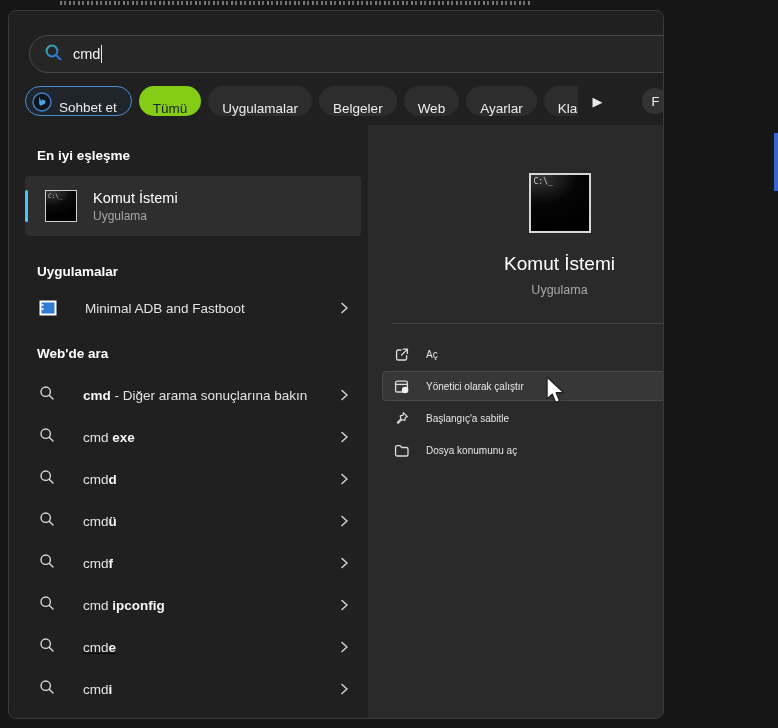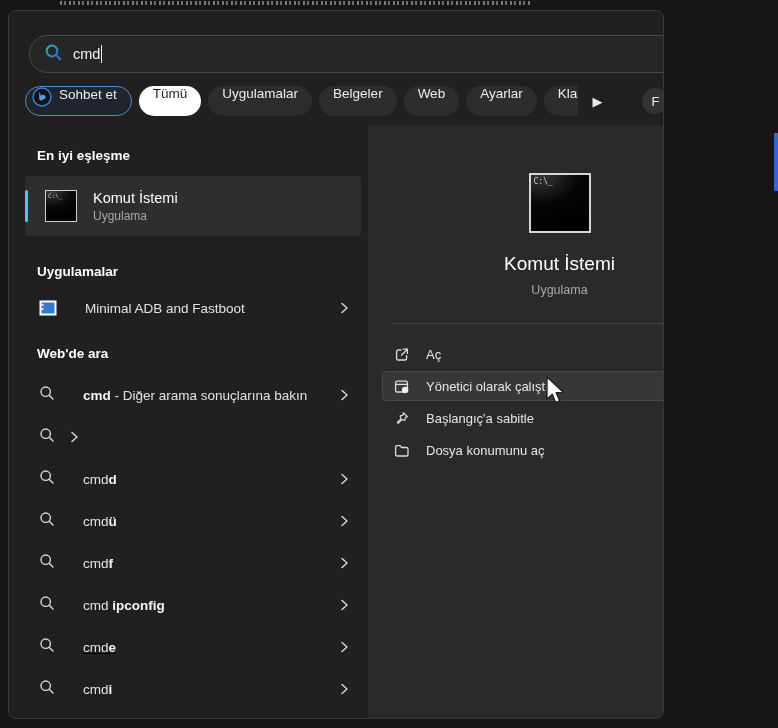--- a/index.html
+++ b/index.html
@@ -19,22 +19,22 @@
   
   .searchbox{position:absolute;left:20px;top:24px;width:724px;height:38px;background:#262626;
     border:1px solid #4a4a4a;border-radius:19px;display:flex;align-items:center;padding:0 14px;}
   .searchbox .q{color:#f2f2f2;font-size:14.5px;margin-left:10px;}
   .caret{width:1px;height:18px;background:#e8e8e8;margin-left:1px;animation:blink 1s steps(1) infinite;}
   @keyframes blink{50%{opacity:0;}}
 
   
   .pillsrow{position:absolute;left:16px;top:74px;width:730px;height:32px;display:flex;align-items:center;}
   .pill{height:30px;border-radius:15px;background:#2d2d2d;border:none;color:#ededed;font-size:13.5px;
-    padding:0 14px;margin-right:7px;display:inline-flex;align-items:flex-start;white-space:nowrap;cursor:pointer;}
-  .pill.active{background:#ffffff;color:#17212b;}
+    padding:0 14px;margin-right:7px;display:inline-flex;align-items:flex-end;white-space:nowrap;cursor:pointer;}
+  .pill.active{background:#84cc16;color:#17212b;}
   .pill.chat{background:#20242b;border:1px solid #4a8fd4;padding:0 14px 0 6px;}
   .pill.chat .bicon{margin-right:7px;}
   .pillclip{display:flex;overflow:hidden;width:444px;}
   .arrowbtn{background:none;border:none;color:#e8e8e8;font-size:13px;margin-left:10px;cursor:pointer;padding:4px;}
   .avatar{width:26px;height:26px;border-radius:50%;background:#333333;color:#eee;font-size:13px;
     display:flex;align-items:center;justify-content:center;margin-left:36px;cursor:pointer;}
   .morebtn{background:none;border:none;color:#e8e8e8;font-size:15px;letter-spacing:1px;margin-left:14px;cursor:pointer;}
   .binglogo{margin-left:14px;cursor:pointer;display:flex;}
 
   
@@ -68,21 +68,21 @@
     border:2px solid #d6d6d6;background:radial-gradient(ellipse 130% 100% at 15% 0%,#383838 0%,#050505 52%,#000 100%);}
   .bigicon::after{content:"C:\\_";position:absolute;left:3px;top:2px;color:#cfcfcf;font-size:8px;
     font-family:"DejaVu Sans Mono",monospace;}
   .r-title{position:absolute;left:0;width:100%;top:128px;text-align:center;color:#ffffff;font-size:19px;}
   .r-sub{position:absolute;left:0;width:100%;top:158px;text-align:center;color:#a8a8a8;font-size:12.5px;}
   .divider{position:absolute;left:24px;top:198px;width:334px;height:1px;background:#414141;}
   .actions{position:absolute;left:14px;top:214px;width:354px;}
   .actionrow{height:30px;margin-bottom:2px;display:flex;align-items:center;border-radius:4px;
     padding:0 10px;border:1px solid transparent;cursor:pointer;}
   .actionrow.hl{background:#373737;border:1px solid #484848;}
-  .actionrow .albl{color:#e6e6e6;font-size:13px;margin-left:16px;}
+  .actionrow .albl{color:#e6e6e6;font-size:10px;margin-left:16px;}
 
   
   .cursor{position:absolute;left:545px;top:376px;pointer-events:none;}
 </style>
 </head>
 <body>
 
 <div class="screen">
   <div class="behind-strip">
     <div class="behind-text"></div>
@@ -183,20 +183,21 @@
                 <svg width="14" height="14" viewBox="0 0 14 14">
                   <path d="M5 2.5l5 4.5-5 4.5" fill="none" stroke="#d0d0d0" stroke-width="1.6" stroke-linecap="round" stroke-linejoin="round"></path>
                 </svg>
               </span>
             </div>
             <div class="listrow" style="top: 289px;">
               <span><svg width="16" height="16" viewBox="0 0 16 16">
                   <circle cx="6.7" cy="6.7" r="4.7" fill="none" stroke="#d8d8d8" stroke-width="1.4"></circle>
                   <line x1="10.4" y1="10.4" x2="14" y2="14" stroke="#d8d8d8" stroke-width="1.4" stroke-linecap="round"></line>
                 </svg></span>
+              <span class="lbl"><span>cmd </span><span class="b">exe</span></span>
               <span class="chev">
                 <svg width="14" height="14" viewBox="0 0 14 14">
                   <path d="M5 2.5l5 4.5-5 4.5" fill="none" stroke="#d0d0d0" stroke-width="1.6" stroke-linecap="round" stroke-linejoin="round"></path>
                 </svg>
               </span>
             </div>
             <div class="listrow" style="top: 331px;">
               <span><svg width="16" height="16" viewBox="0 0 16 16">
                   <circle cx="6.7" cy="6.7" r="4.7" fill="none" stroke="#d8d8d8" stroke-width="1.4"></circle>
                   <line x1="10.4" y1="10.4" x2="14" y2="14" stroke="#d8d8d8" stroke-width="1.4" stroke-linecap="round"></line>

